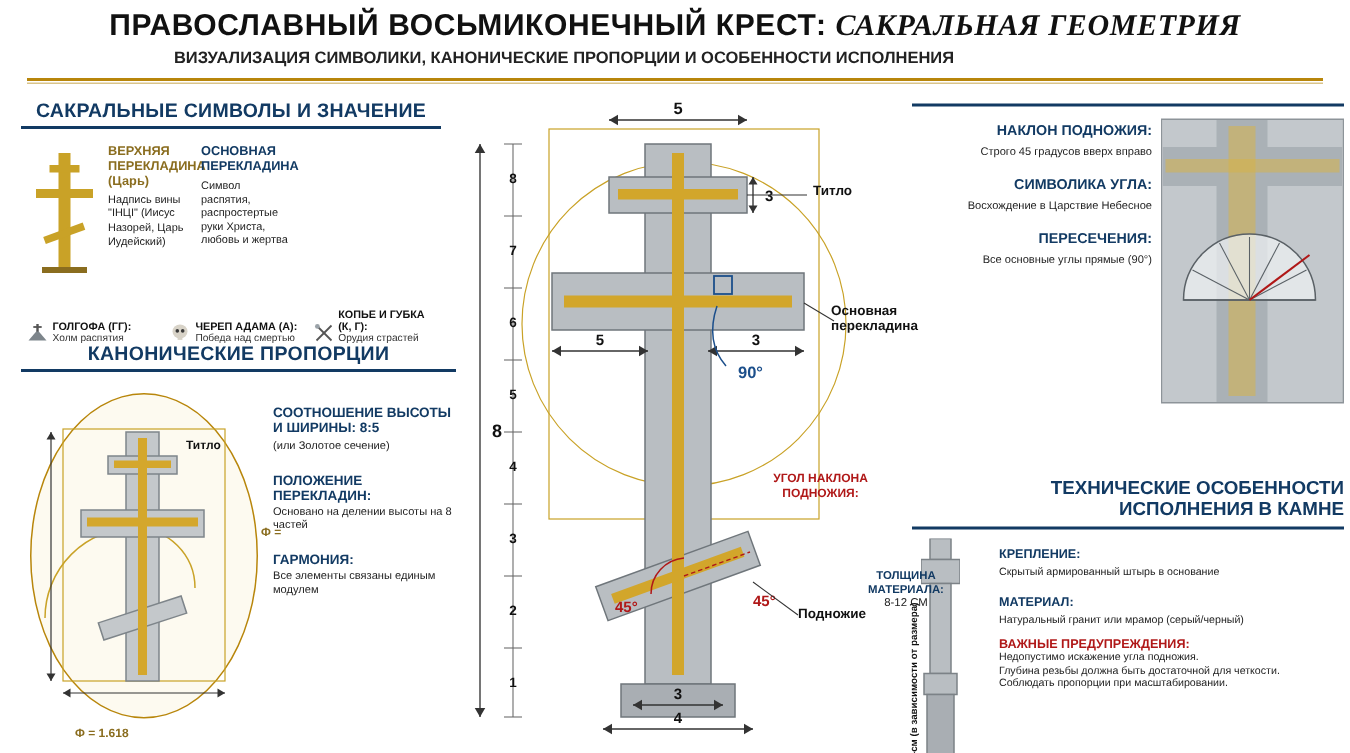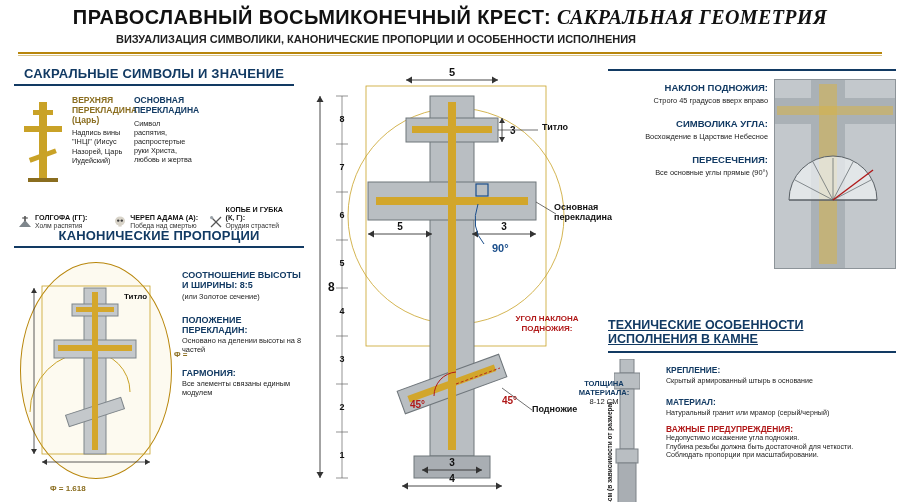--- a/index.html
+++ b/index.html
@@ -86,21 +86,21 @@
     position:absolute;right:0;top:0;width:120px;height:188px;
     background:linear-gradient(160deg,#d9dde0,#aeb5ba 45%,#c8ced2 70%,#9aa2a8);
     border:1px solid #8d9499;
   }
   .ang-left{position:absolute;left:0;top:4px;width:160px;text-align:right;}
   .ang-h{font-size:9.5px;font-weight:bold;color:#123a63;line-height:1.15;}
   .ang-t{font-size:7.4px;color:#222;line-height:1.25;margin-top:2px;}
   .ang-blk{margin-bottom:14px;}
 
   .tech{position:absolute;left:608px;top:318px;width:288px;}
-  .tech-h{font-size:12.5px;font-weight:bold;color:#123a63;line-height:1.15;text-decoration:underline;}
+  .tech-h{font-size:12.5px;font-weight:bold;color:#123a63;text-align:right;line-height:1.15;}
   .tech-body{position:relative;margin-top:6px;}
   .tech-list{position:absolute;left:58px;top:0;width:230px;}
   .tl-row{margin-bottom:6px;}
   .tl-h{font-size:8.4px;font-weight:bold;color:#123a63;}
   .tl-h.warn{color:#b01818;}
   .tl-t{font-size:7.1px;color:#222;line-height:1.2;}
   .tl-b{font-size:7.1px;color:#222;line-height:1.25;}
 
   .slab{
     position:absolute;left:6px;top:0;width:26px;height:150px;

